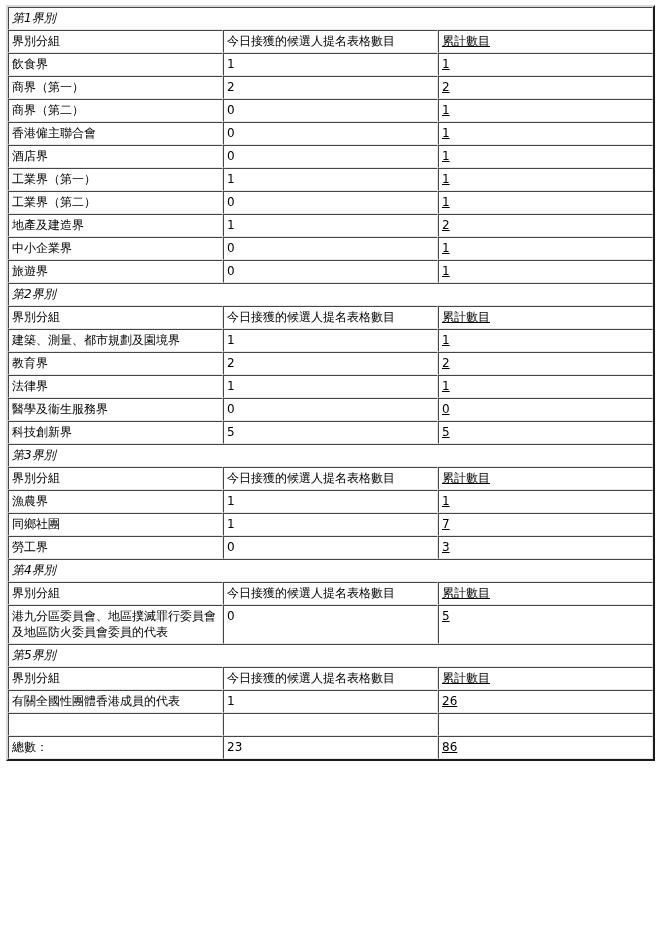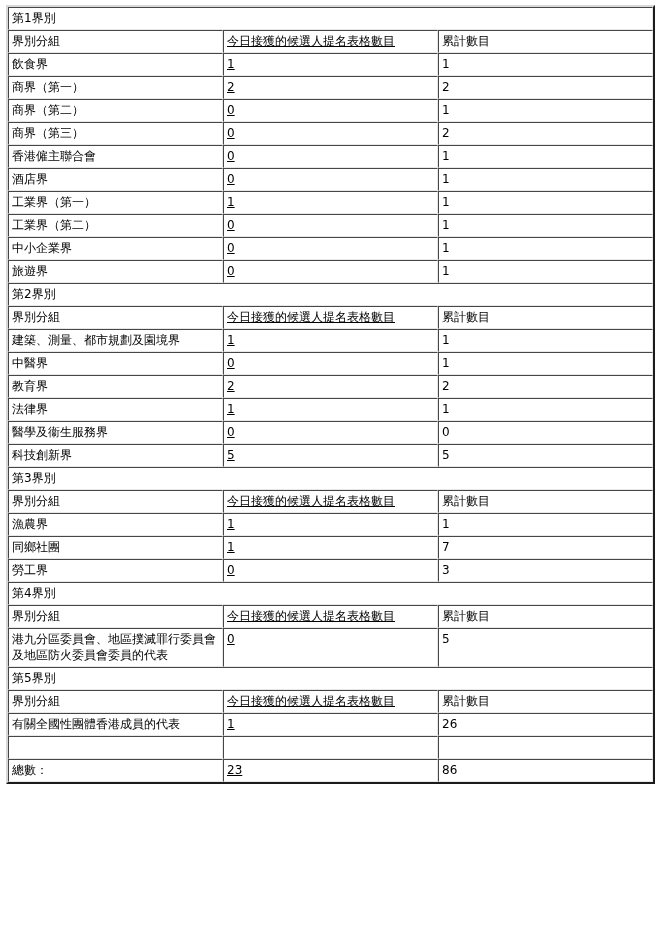--- a/index.html
+++ b/index.html
@@ -40,23 +40,23 @@
     border-right-color: #e8e8e8;
     border-bottom-color: #e8e8e8;
     padding: 2px 3px 3px 3px;
     vertical-align: top;
     line-height: 16px;
     font-size: 12px;
     word-break: break-all;
     height: 16px;
   }
   td.col-name   { width: 212px; }
-  td.col-today  { width: 207px; text-decoration: underline; }
-  td.col-total  { width: 206px; }
-  td.section    { width: auto; }
+  td.col-today  { width: 207px; }
+  td.col-total  { width: 206px; text-decoration: underline; }
+  td.section    { width: auto; font-style: italic; }
   td.blank-row  { height: 16px; }
 </style>
 </head>
 <body>
 
 <div class="page">
   <table class="nom-table">
     <tbody id="table-body">
         <tr>
           <td class="section" colspan="3">第1界別</td>
@@ -75,70 +75,65 @@
           <td class="col-name">商界（第一）</td>
           <td class="col-today">2</td>
           <td class="col-total">2</td>
         </tr>
         <tr>
           <td class="col-name">商界（第二）</td>
           <td class="col-today">0</td>
           <td class="col-total">1</td>
         </tr>
         <tr>
-          <td class="col-name">商界（第三）</td>
-          <td class="col-today">0</td>
+          <td class="col-name">香港僱主聯合會</td>
+          <td class="col-today">0</td>
+          <td class="col-total">1</td>
+        </tr>
+        <tr>
+          <td class="col-name">酒店界</td>
+          <td class="col-today">0</td>
+          <td class="col-total">1</td>
+        </tr>
+        <tr>
+          <td class="col-name">工業界（第一）</td>
+          <td class="col-today">1</td>
+          <td class="col-total">1</td>
+        </tr>
+        <tr>
+          <td class="col-name">工業界（第二）</td>
+          <td class="col-today">0</td>
+          <td class="col-total">1</td>
+        </tr>
+        <tr>
+          <td class="col-name">地產及建造界</td>
+          <td class="col-today">1</td>
           <td class="col-total">2</td>
         </tr>
         <tr>
-          <td class="col-name">香港僱主聯合會</td>
-          <td class="col-today">0</td>
-          <td class="col-total">1</td>
-        </tr>
-        <tr>
-          <td class="col-name">酒店界</td>
-          <td class="col-today">0</td>
-          <td class="col-total">1</td>
-        </tr>
-        <tr>
-          <td class="col-name">工業界（第一）</td>
-          <td class="col-today">1</td>
-          <td class="col-total">1</td>
-        </tr>
-        <tr>
-          <td class="col-name">工業界（第二）</td>
-          <td class="col-today">0</td>
-          <td class="col-total">1</td>
-        </tr>
-        <tr>
           <td class="col-name">中小企業界</td>
           <td class="col-today">0</td>
           <td class="col-total">1</td>
         </tr>
         <tr>
           <td class="col-name">旅遊界</td>
           <td class="col-today">0</td>
           <td class="col-total">1</td>
         </tr>
         <tr>
           <td class="section" colspan="3">第2界別</td>
         </tr>
         <tr>
           <td class="col-name">界別分組</td>
           <td class="col-today">今日接獲的候選人提名表格數目</td>
           <td class="col-total">累計數目</td>
         </tr>
         <tr>
           <td class="col-name">建築、測量、都市規劃及園境界</td>
           <td class="col-today">1</td>
-          <td class="col-total">1</td>
-        </tr>
-        <tr>
-          <td class="col-name">中醫界</td>
-          <td class="col-today">0</td>
           <td class="col-total">1</td>
         </tr>
         <tr>
           <td class="col-name">教育界</td>
           <td class="col-today">2</td>
           <td class="col-total">2</td>
         </tr>
         <tr>
           <td class="col-name">法律界</td>
           <td class="col-today">1</td>

